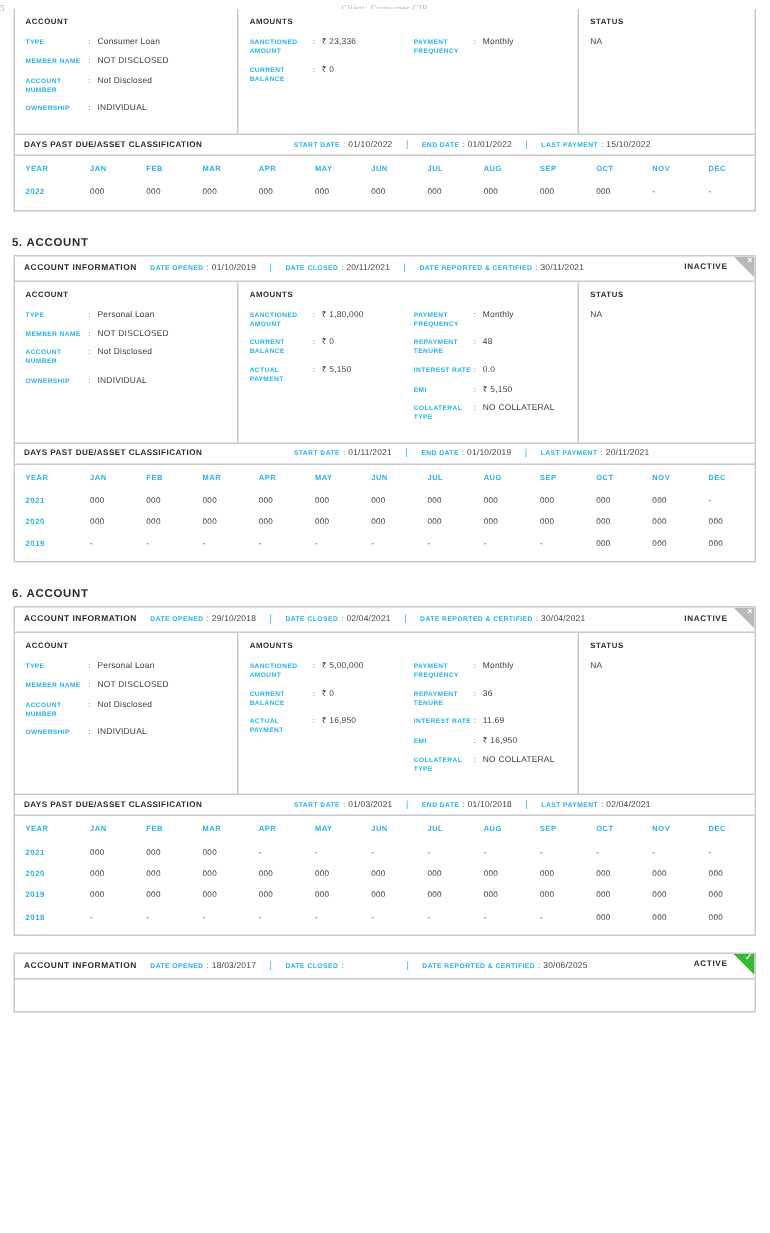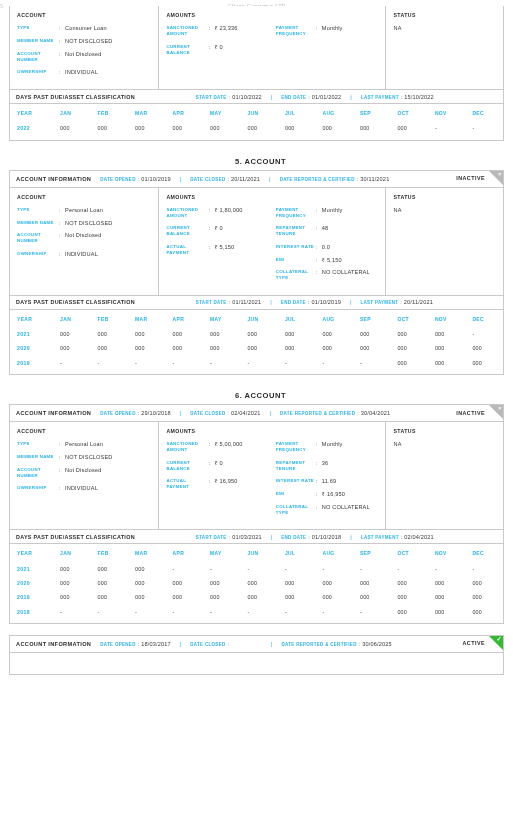--- a/index.html
+++ b/index.html
@@ -47,21 +47,20 @@
     opacity: .65;
   }
 
   
   .sec-title {
     font-size: 7.6px;
     font-weight: bold;
     color: #2b2b2b;
     letter-spacing: .5px;
     margin: 0 0 4px 8px;
-    text-align: center;
   }
   .card {
     border: 1px solid #c9c9c9;
     margin: 0 9px 0 9px;
     background: #fff;
     position: relative;
     box-sizing: border-box;
   }
   .card.clipped-top {
     border-top: none;

